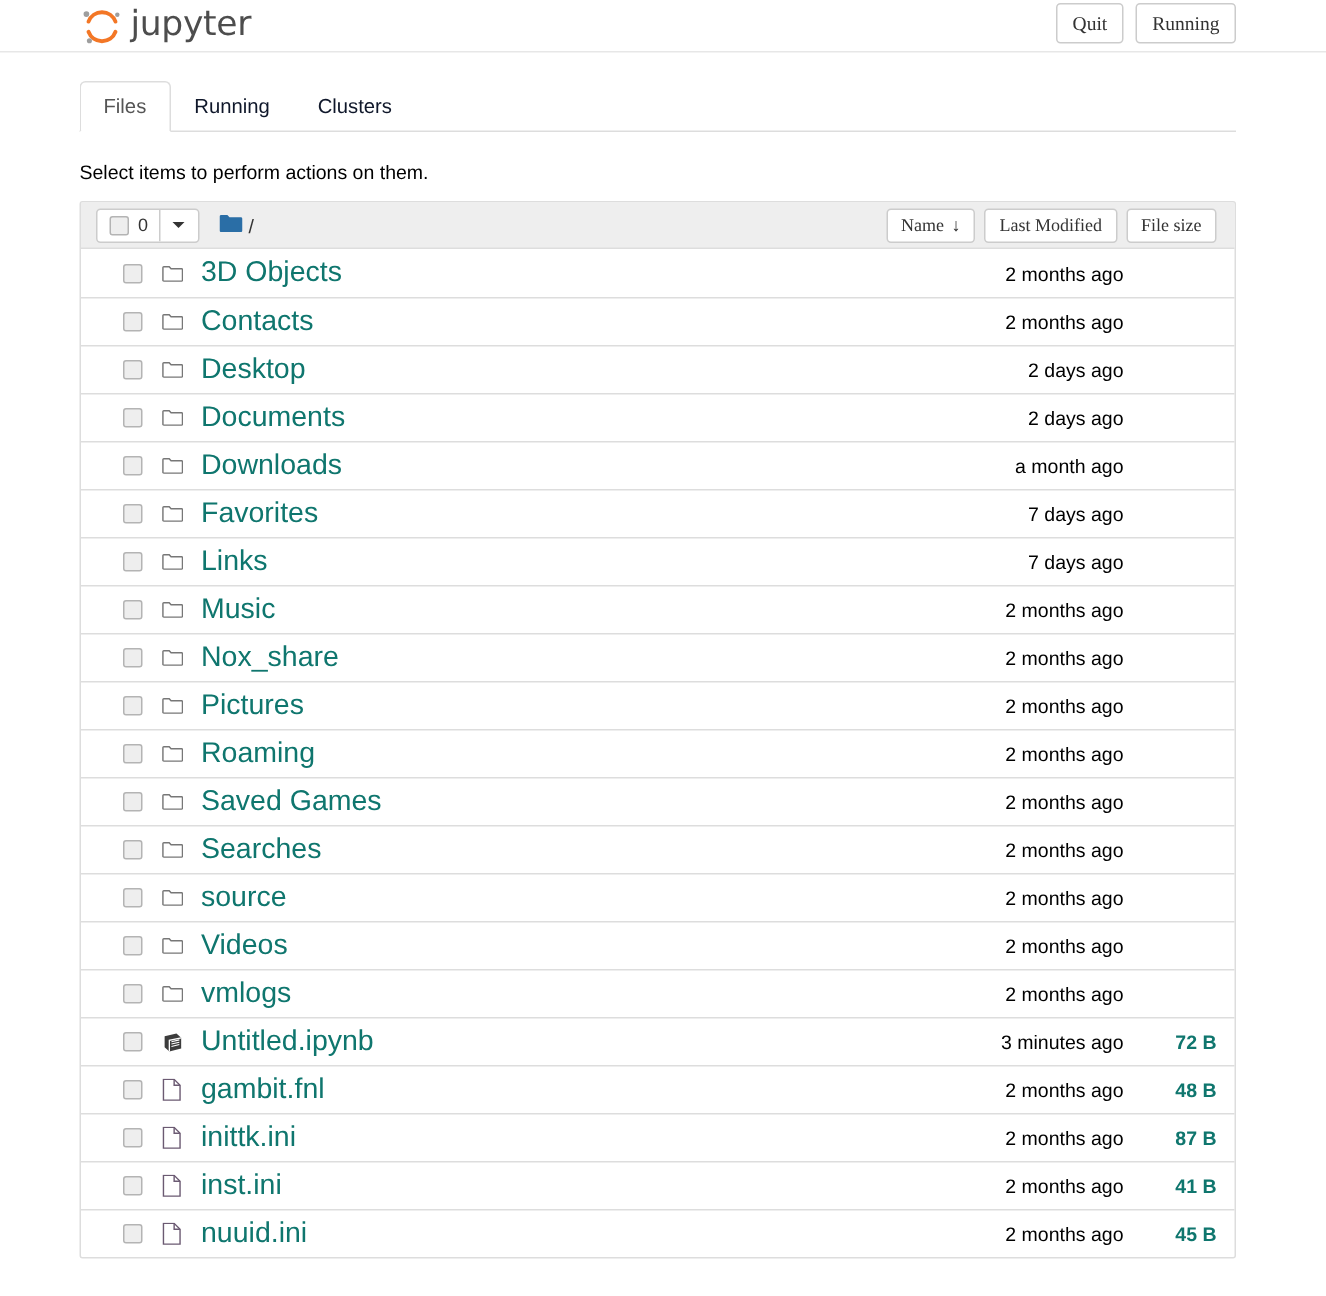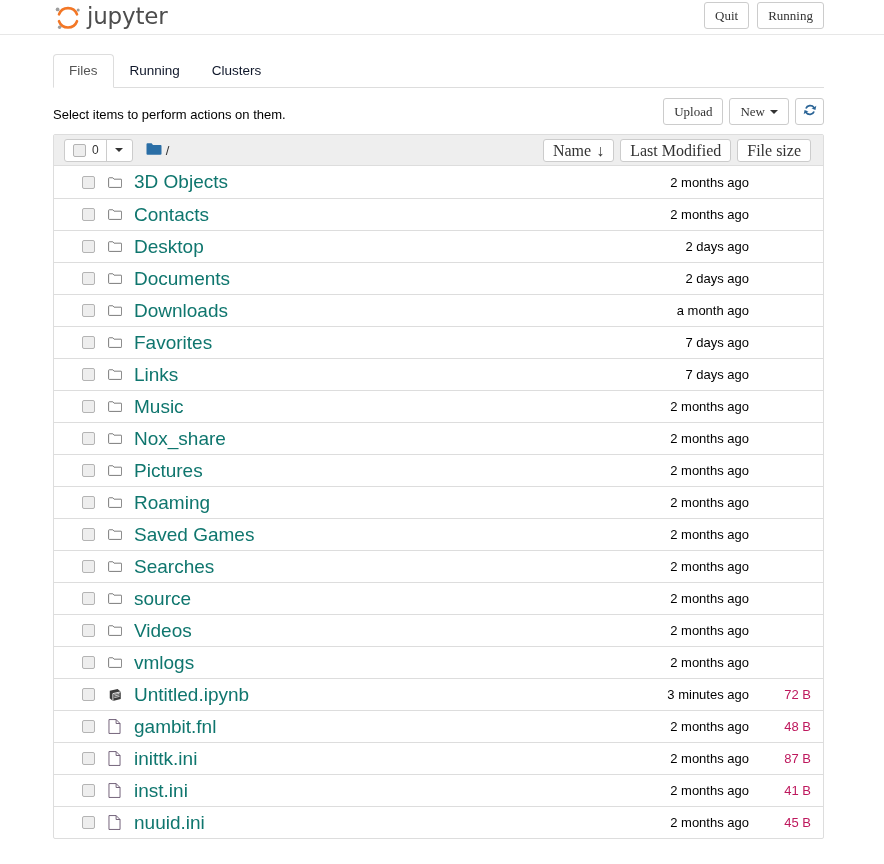--- a/index.html
+++ b/index.html
@@ -178,21 +178,21 @@
   .crumb-sep { color: #333333; font-size: 13px; }
 
   .hdr-right {
     position: absolute;
     right: 12px; top: 4px;
     display: flex; gap: 6px;
   }
   .sort-btn {
     height: 23px;
     padding: 0 9px;
-    font-size: 16px;
+    font-size: 12px;
   }
 
   
   .row {
     display: flex;
     align-items: center;
     height: 32px;
     border-top: 1px solid #dddddd;
     padding: 0 12px 0 10px;
     position: relative;
@@ -218,23 +218,24 @@
     text-align: left;
     font-size: 13px;
     color: #000000;
     white-space: nowrap;
   }
   .size-cell {
     position: absolute;
     right: 12px;
     text-align: right;
     font-size: 13px;
-    color: #be185d;
+    color: #0f766e;
     width: 50px;
     white-space: nowrap;
+    font-weight: bold;
   }
 </style>
 </head>
 <body>
 
 <div id="header">
   <div id="logo-wrap">
     <span class="logo-mark">
       <svg width="30" height="30" viewBox="0 0 30 30">
         <path d="M6 11.4 A9.6 9.6 0 0 1 24 11.4" fill="none" stroke="#f37726" stroke-width="2.6" stroke-linecap="round"></path>
@@ -255,35 +256,20 @@
 <div id="main">
 
   <div id="tabs">
     <a class="tab active">Files</a>
     <a class="tab">Running</a>
     <a class="tab">Clusters</a>
   </div>
 
   <div id="toolbar">
     <span id="select-msg">Select items to perform actions on them.</span>
-    <div id="toolbar-right">
-      <button class="btn">Upload</button>
-      <button class="btn">
-        <span>New</span>
-        <span class="caret"></span>
-      </button>
-      <button class="btn refresh-btn">
-        <span>
-          <svg width="14" height="14" viewBox="0 0 16 16">
-            <path d="M13.3 4.6A6.2 6.2 0 0 0 2.4 6.1l1.9.5A4.3 4.3 0 0 1 11.7 5.6L9.6 6.2l4.6 1.7 1-4.8z" fill="#2a6496"></path>
-            <path d="M2.7 11.4a6.2 6.2 0 0 0 10.9-1.5l-1.9-.5A4.3 4.3 0 0 1 4.3 10.4l2.1-.6-4.6-1.7-1 4.8z" fill="#2a6496"></path>
-          </svg>
-        </span>
-      </button>
-    </div>
   </div>
 
   <div id="file-list">
 
     <div id="list-header">
       <div class="hdr-left">
         <div class="cbox-group">
           <div class="cbox-part">
             <span class="cbox"></span>
             <span class="cbox-count">0</span>

